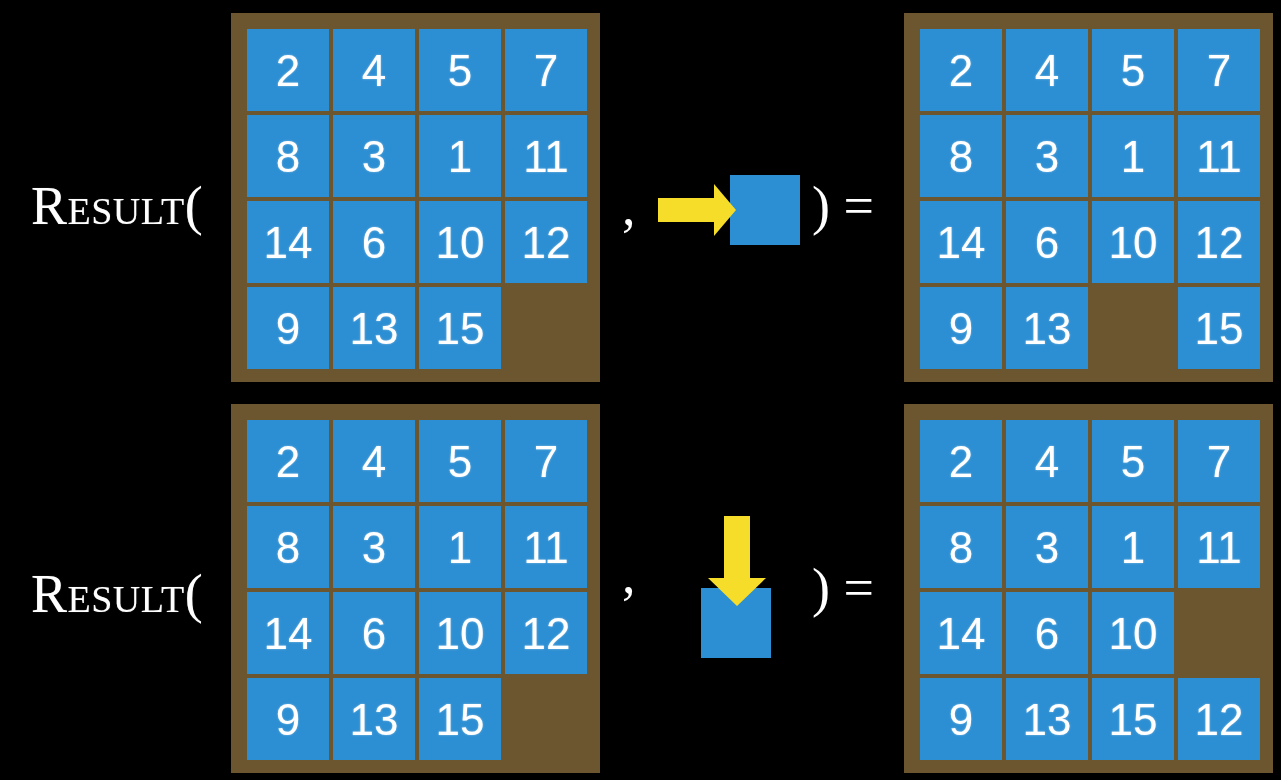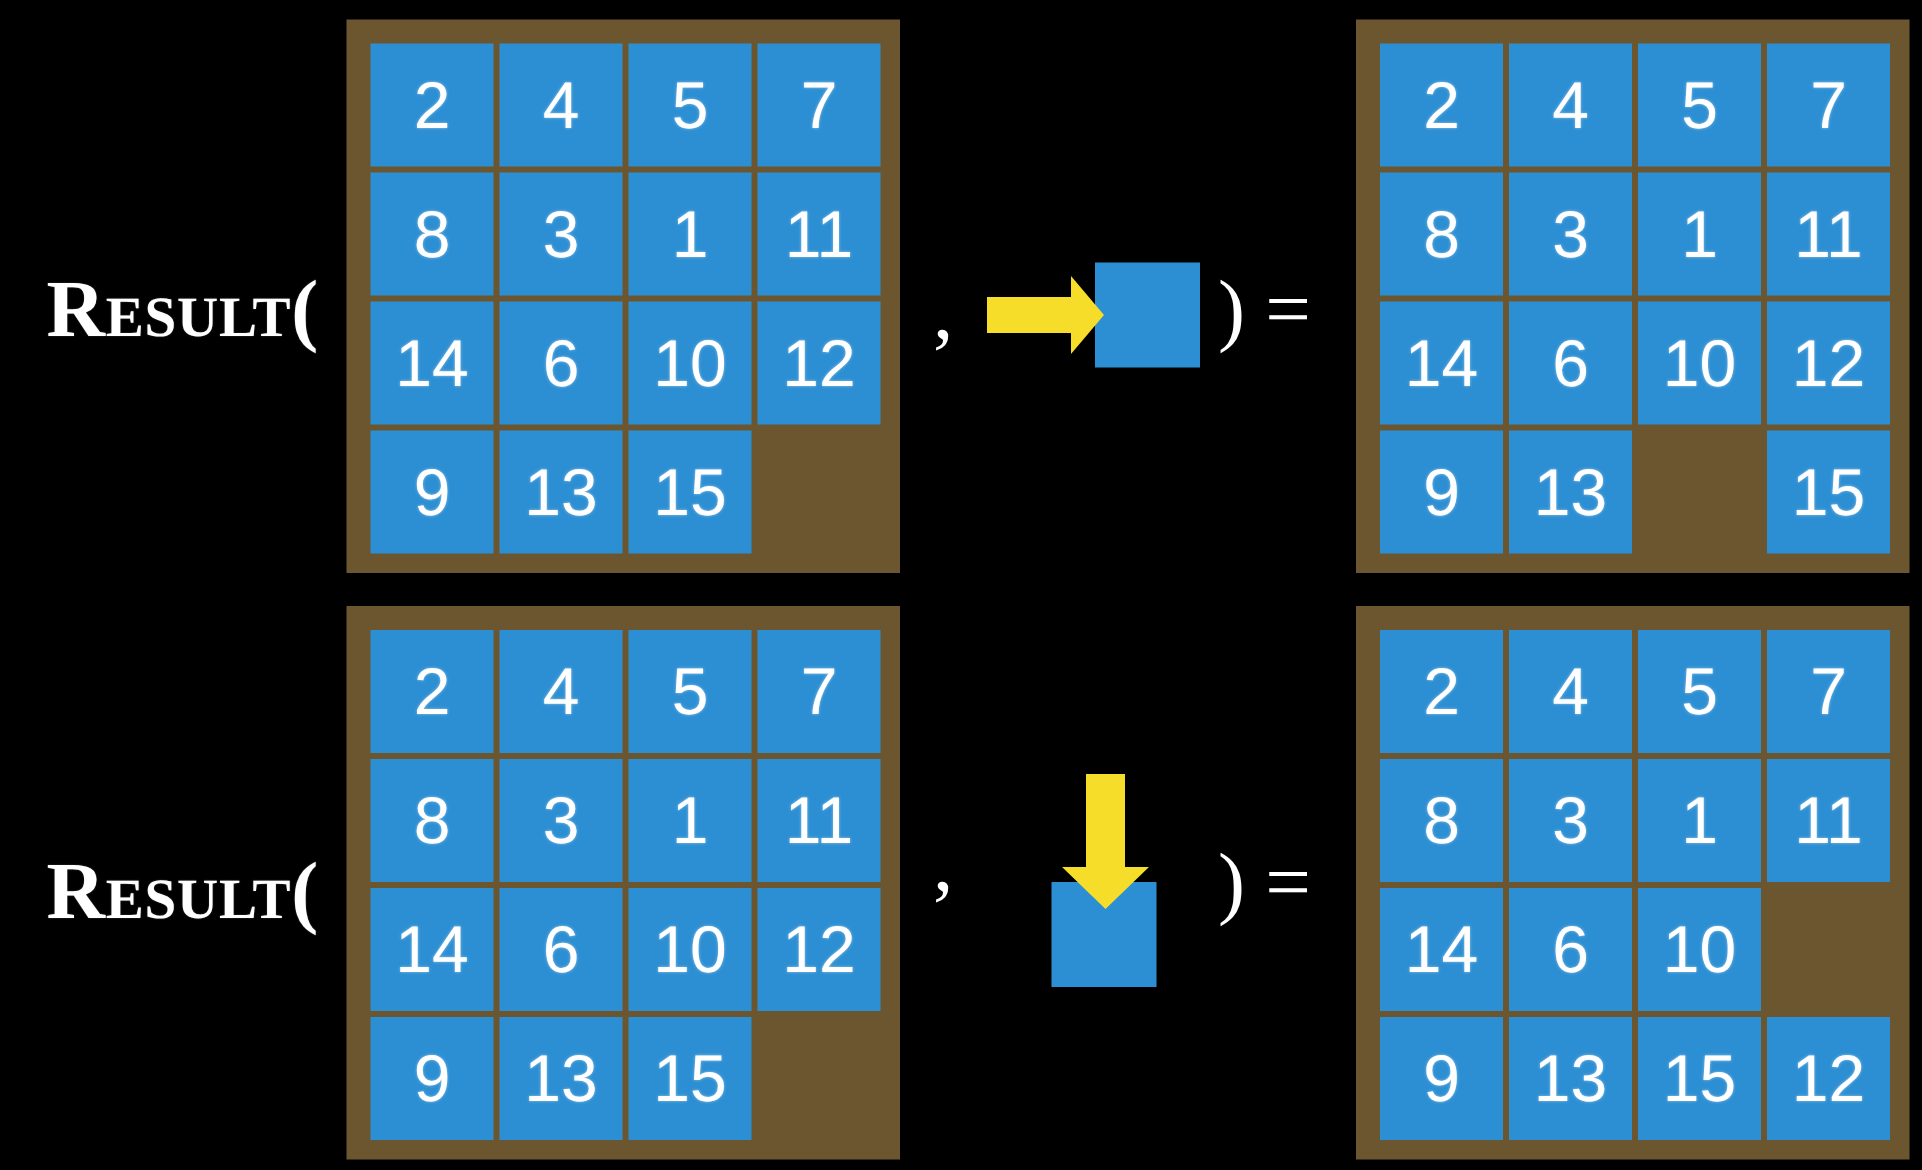--- a/index.html
+++ b/index.html
@@ -20,21 +20,20 @@
   .result-label {
     position: absolute;
     color: #ffffff;
     font-family: "Liberation Serif", serif;
     font-variant: small-caps;
     font-size: 54px;
     line-height: 1;
     letter-spacing: 0.5px;
     white-space: nowrap;
     text-shadow: 0 0 1px rgba(255,255,255,0.35);
-    font-weight: bold;
   }
   .result-row1 { left: 31px; top: 179px; }
   .result-row2 { left: 31px; top: 567px; }
 
   
   .comma {
     position: absolute;
     color: #ffffff;
     font-family: "Liberation Serif", serif;
     font-size: 54px;

